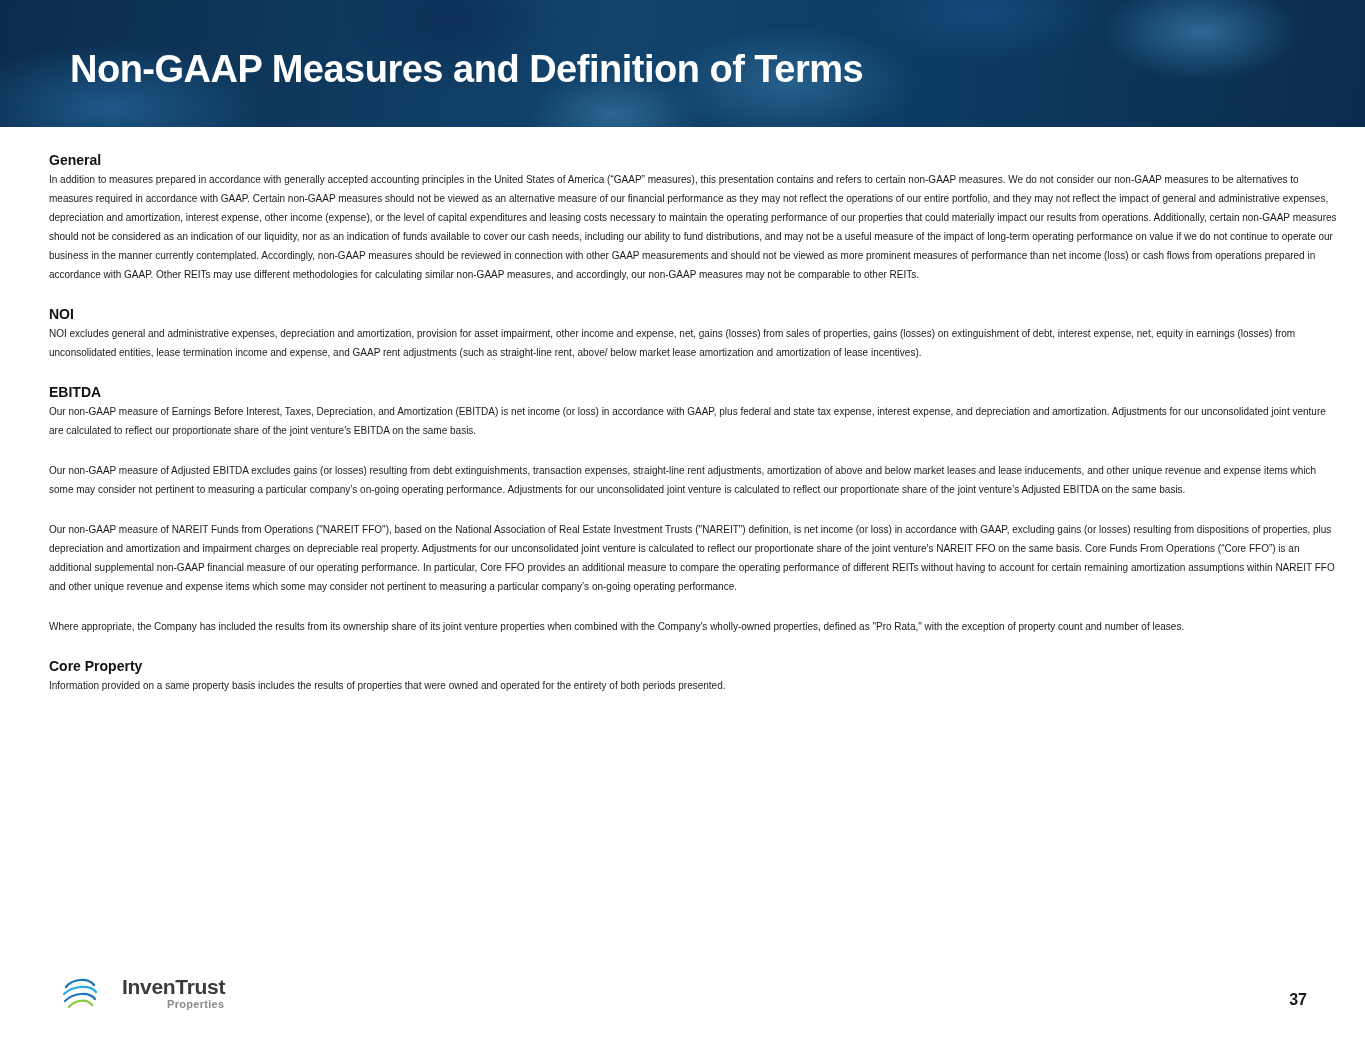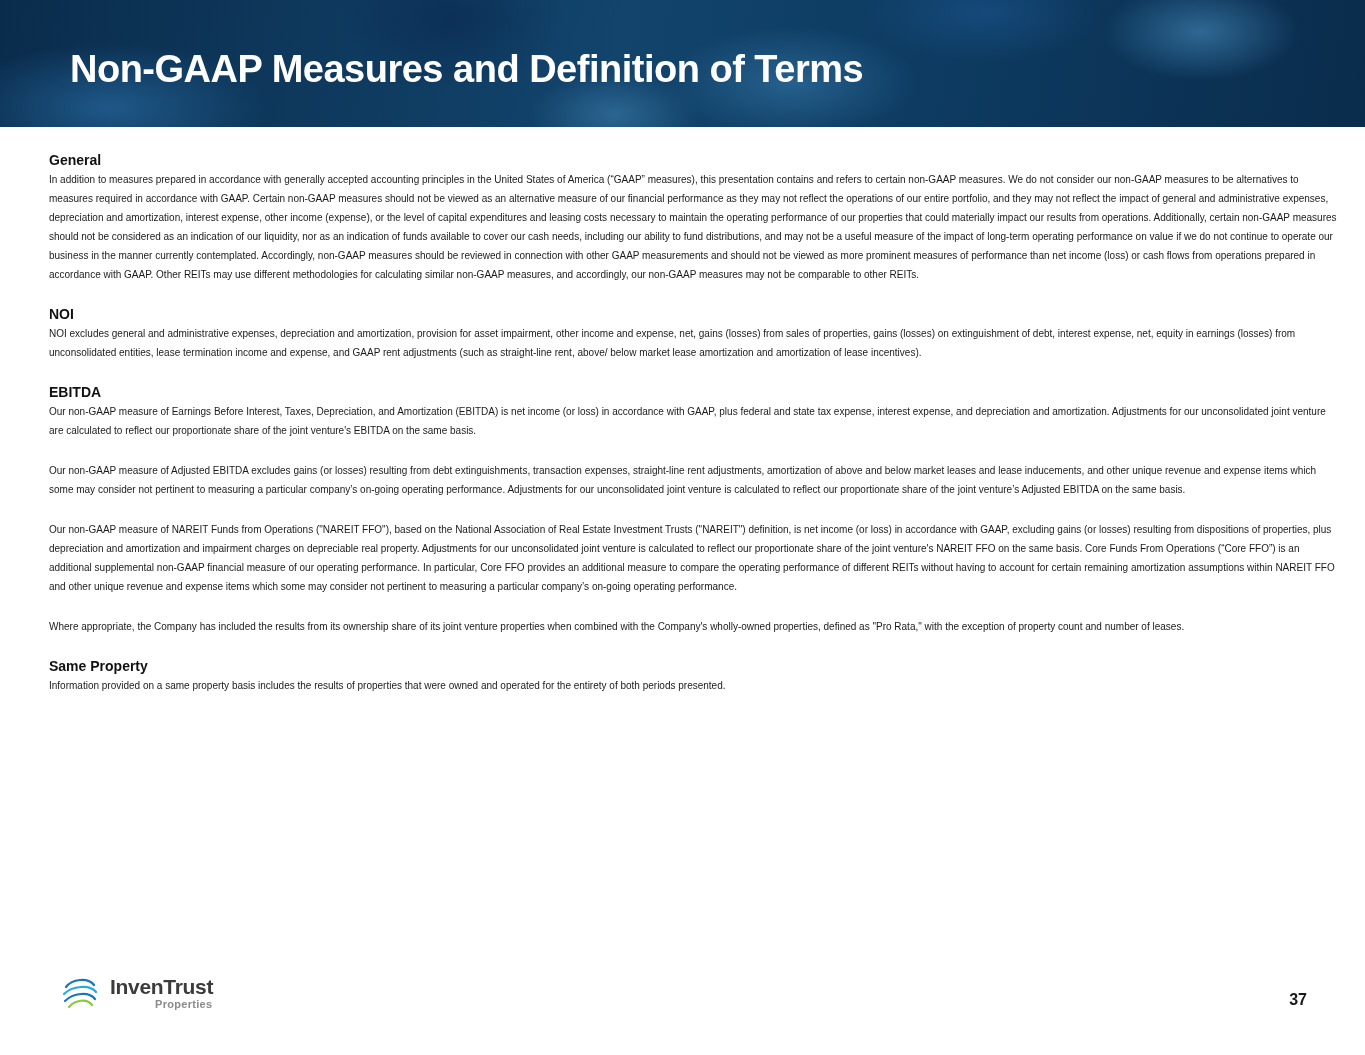--- a/index.html
+++ b/index.html
@@ -62,21 +62,21 @@
     color: #1a1a1a;
   }
 
   
   .footer-logo {
     position: absolute;
     left: 60px;
     bottom: 42px;
     display: flex;
     align-items: center;
-    gap: 10px;
+    gap: 22px;
   }
   .logo-text .brand {
     font-size: 21px;
     font-weight: 700;
     color: #3b3b3b;
     line-height: 22px;
     letter-spacing: -0.3px;
   }
   .logo-text .brand-sub {
     font-size: 11px;
@@ -127,21 +127,21 @@
 
     <section class="def">
       <p>Our non-GAAP measure of NAREIT Funds from Operations ("NAREIT FFO"), based on the National Association of Real Estate Investment Trusts ("NAREIT") definition, is net income (or loss) in accordance with GAAP, excluding gains (or losses) resulting from dispositions of properties, plus depreciation and amortization and impairment charges on depreciable real property. Adjustments for our unconsolidated joint venture is calculated to reflect our proportionate share of the joint venture's NAREIT FFO on the same basis. Core Funds From Operations (“Core FFO”) is an additional supplemental non-GAAP financial measure of our operating performance. In particular, Core FFO provides an additional measure to compare the operating performance of different REITs without having to account for certain remaining amortization assumptions within NAREIT FFO and other unique revenue and expense items which some may consider not pertinent to measuring a particular company’s on-going operating performance.</p>
     </section>
 
     <section class="def">
       <p>Where appropriate, the Company has included the results from its ownership share of its joint venture properties when combined with the Company's wholly-owned properties, defined as "Pro Rata," with the exception of property count and number of leases.</p>
     </section>
 
     <section class="def">
-      <h2>Same Property</h2>
+      <h2>Core Property</h2>
       <p>Information provided on a same property basis includes the results of properties that were owned and operated for the entirety of both periods presented.</p>
     </section>
 
   </main>
 
   <div class="footer-logo">
     <svg width="40" height="40" viewBox="0 0 40 40" fill="none" xmlns="http://www.w3.org/2000/svg">
       <g stroke-width="2.2" fill="none" stroke-linecap="round">
         <path d="M6 14 C12 6, 28 4, 34 12" stroke="#1b75bb"></path>
         <path d="M4 21 C12 13, 30 11, 36 19" stroke="#27a9e1"></path>

